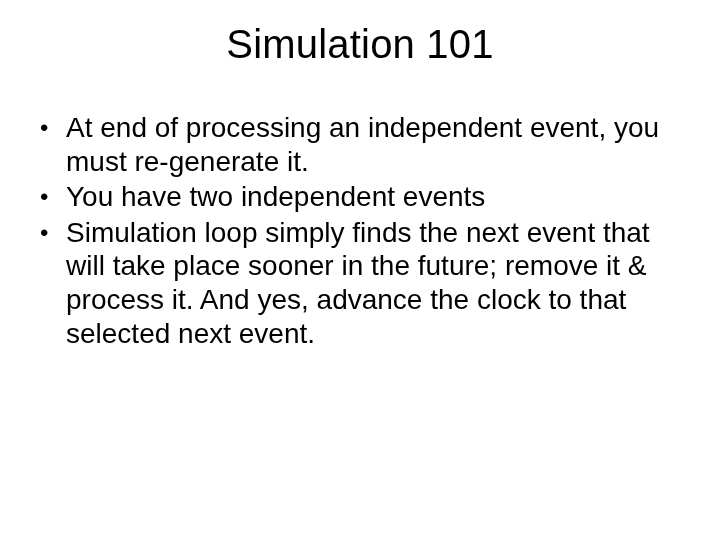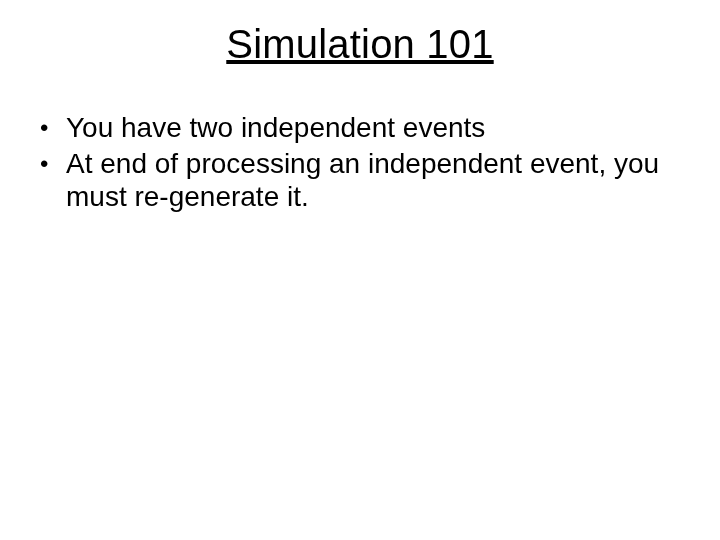--- a/index.html
+++ b/index.html
@@ -16,21 +16,20 @@
     width: 720px;
     height: 540px;
     padding: 22px 36px 0 36px;
   }
   .title {
     text-align: center;
     font-size: 40px;
     font-weight: 400;
     margin: 0 0 44px 0;
     letter-spacing: 0.2px;
-    text-decoration: underline;
   }
   ul.bullets {
     list-style: none;
     margin: 0;
     padding: 0;
   }
   ul.bullets > li {
     position: relative;
     font-size: 28px;
     line-height: 1.2;
@@ -45,16 +44,17 @@
     font-size: 24px;
     line-height: 34px;
   }
 </style>
 </head>
 <body>
 
 <div class="slide">
   <h1 class="title">Simulation 101</h1>
   <ul class="bullets">
+    <li>At end of processing an independent event, you must re-generate it.</li>
     <li>You have two independent events</li>
-    <li>At end of processing an independent event, you must re-generate it.</li>
+    <li>Simulation loop simply finds the next event that will take place sooner in the future; remove it &amp; process it. And yes, advance the clock to that selected next event.</li>
   </ul>
 </div>
 
 </body></html>

